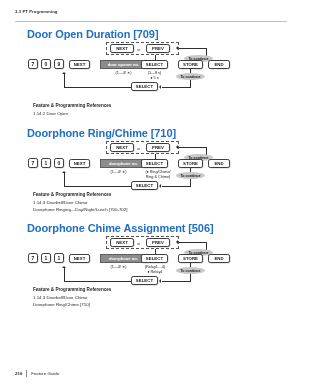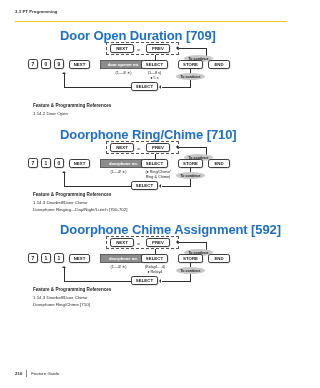--- a/index.html
+++ b/index.html
@@ -45,26 +45,25 @@
 
   
   .section {
     position: absolute;
     left: 0;
     width: 300px;
   }
   .sec-title {
     position: absolute;
     left: 27px;
-    font-size: 13px;
+    font-size: 11px;
     font-weight: bold;
     color: #1f6fc4;
     letter-spacing: -0.1px;
     white-space: nowrap;
-    margin-left: 33px;
   }
 
   
   .refs {
     position: absolute;
     left: 33px;
     white-space: nowrap;
   }
   .refs .ref-head {
     font-size: 4.6px;
@@ -310,21 +309,21 @@
     </div>
 
     <div class="refs" style="top:192px;">
       <div class="ref-head">Feature &amp; Programming References</div>
       <div class="ref-line">1.14.3 Doorbell/Door Chime</div>
       <div class="ref-line">Doorphone Ringing—Day/Night/Lunch [700-702]</div>
     </div>
   </div>
 
   <div class="section" style="top:0;">
-    <div class="sec-title" style="top:222px;">Doorphone Chime Assignment [592]</div>
+    <div class="sec-title" style="top:222px;">Doorphone Chime Assignment [506]</div>
 
     <div class="diagram" style="top:234px;">
       <div class="dashed-group" style="left:106px; top:2px; width:73px; height:13px;"></div>
       <div class="key wide" style="left:110px; top:4px; width:24px;">NEXT</div>
       <div class="orlabel" style="left:137px; top:7.5px;">or</div>
       <div class="key wide" style="left:146px; top:4px; width:24px;">PREV</div>
 
       <div class="ln h" style="left:179px; top:8.3px; width:28px;"></div>
       <div class="ln v" style="left:206px; top:8.3px; height:13px;"></div>
       <div class="arrow left" style="left:176px; top:6.4px;"></div>

